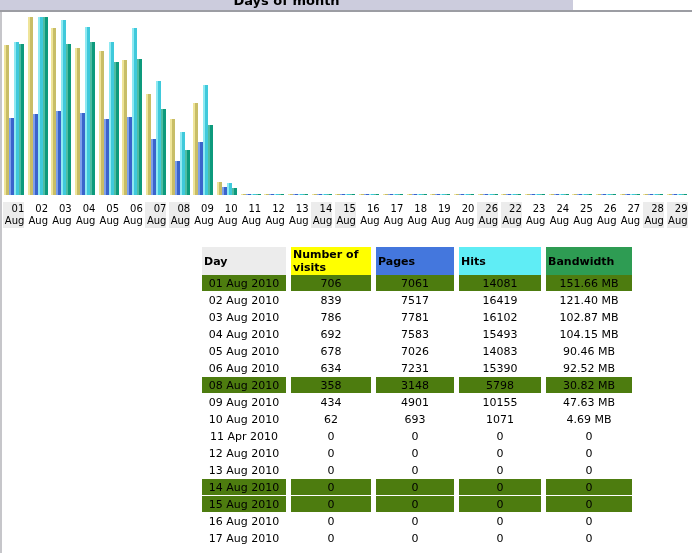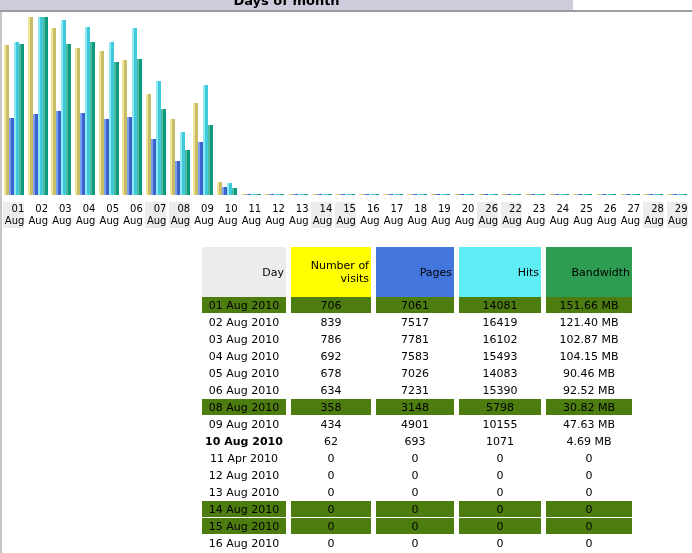--- a/index.html
+++ b/index.html
@@ -35,29 +35,29 @@
   .day-label{
     width:23.7px;flex:none;text-align:right;font-size:10px;line-height:12px;
   }
   .day-label .inner{display:block;width:21px;margin:0 auto;padding:1px 0;}
   .day-label.weekend .inner{background:#ECECEC;}
   .day-label.today{font-weight:normal;}
   
   .stat-table-wrap{margin-top:19px;margin-left:195px;}
   table.stats{border-collapse:separate;border-spacing:5px 0;table-layout:fixed;}
   table.stats th{
-    font-weight:normal;font-size:11px;height:28px;vertical-align:middle;
-    text-align:right;padding:11px 2px;line-height:13px;
+    font-weight:bold;font-size:11px;height:28px;vertical-align:middle;
+    text-align:left;padding:0 2px;line-height:13px;
   }
   table.stats td{
     font-size:11px;height:16px;text-align:center;vertical-align:middle;
     border-bottom:1px solid #fff;padding:0 2px;white-space:nowrap;
   }
   tr.weekend td{background:#4d7c0f;}
-  td.day-cell-bold{font-weight:bold;}
+  td.day-cell-bold{font-weight:normal;}
   .col-day{width:80px;}
   .col-visits{width:76px;}
   .col-pages{width:74px;}
   .col-hits{width:78px;}
   .col-bw{width:82px;}
 </style>
 </head>
 <body>
 
 <div class="titlebar" style="background: rgb(204, 204, 221);">

